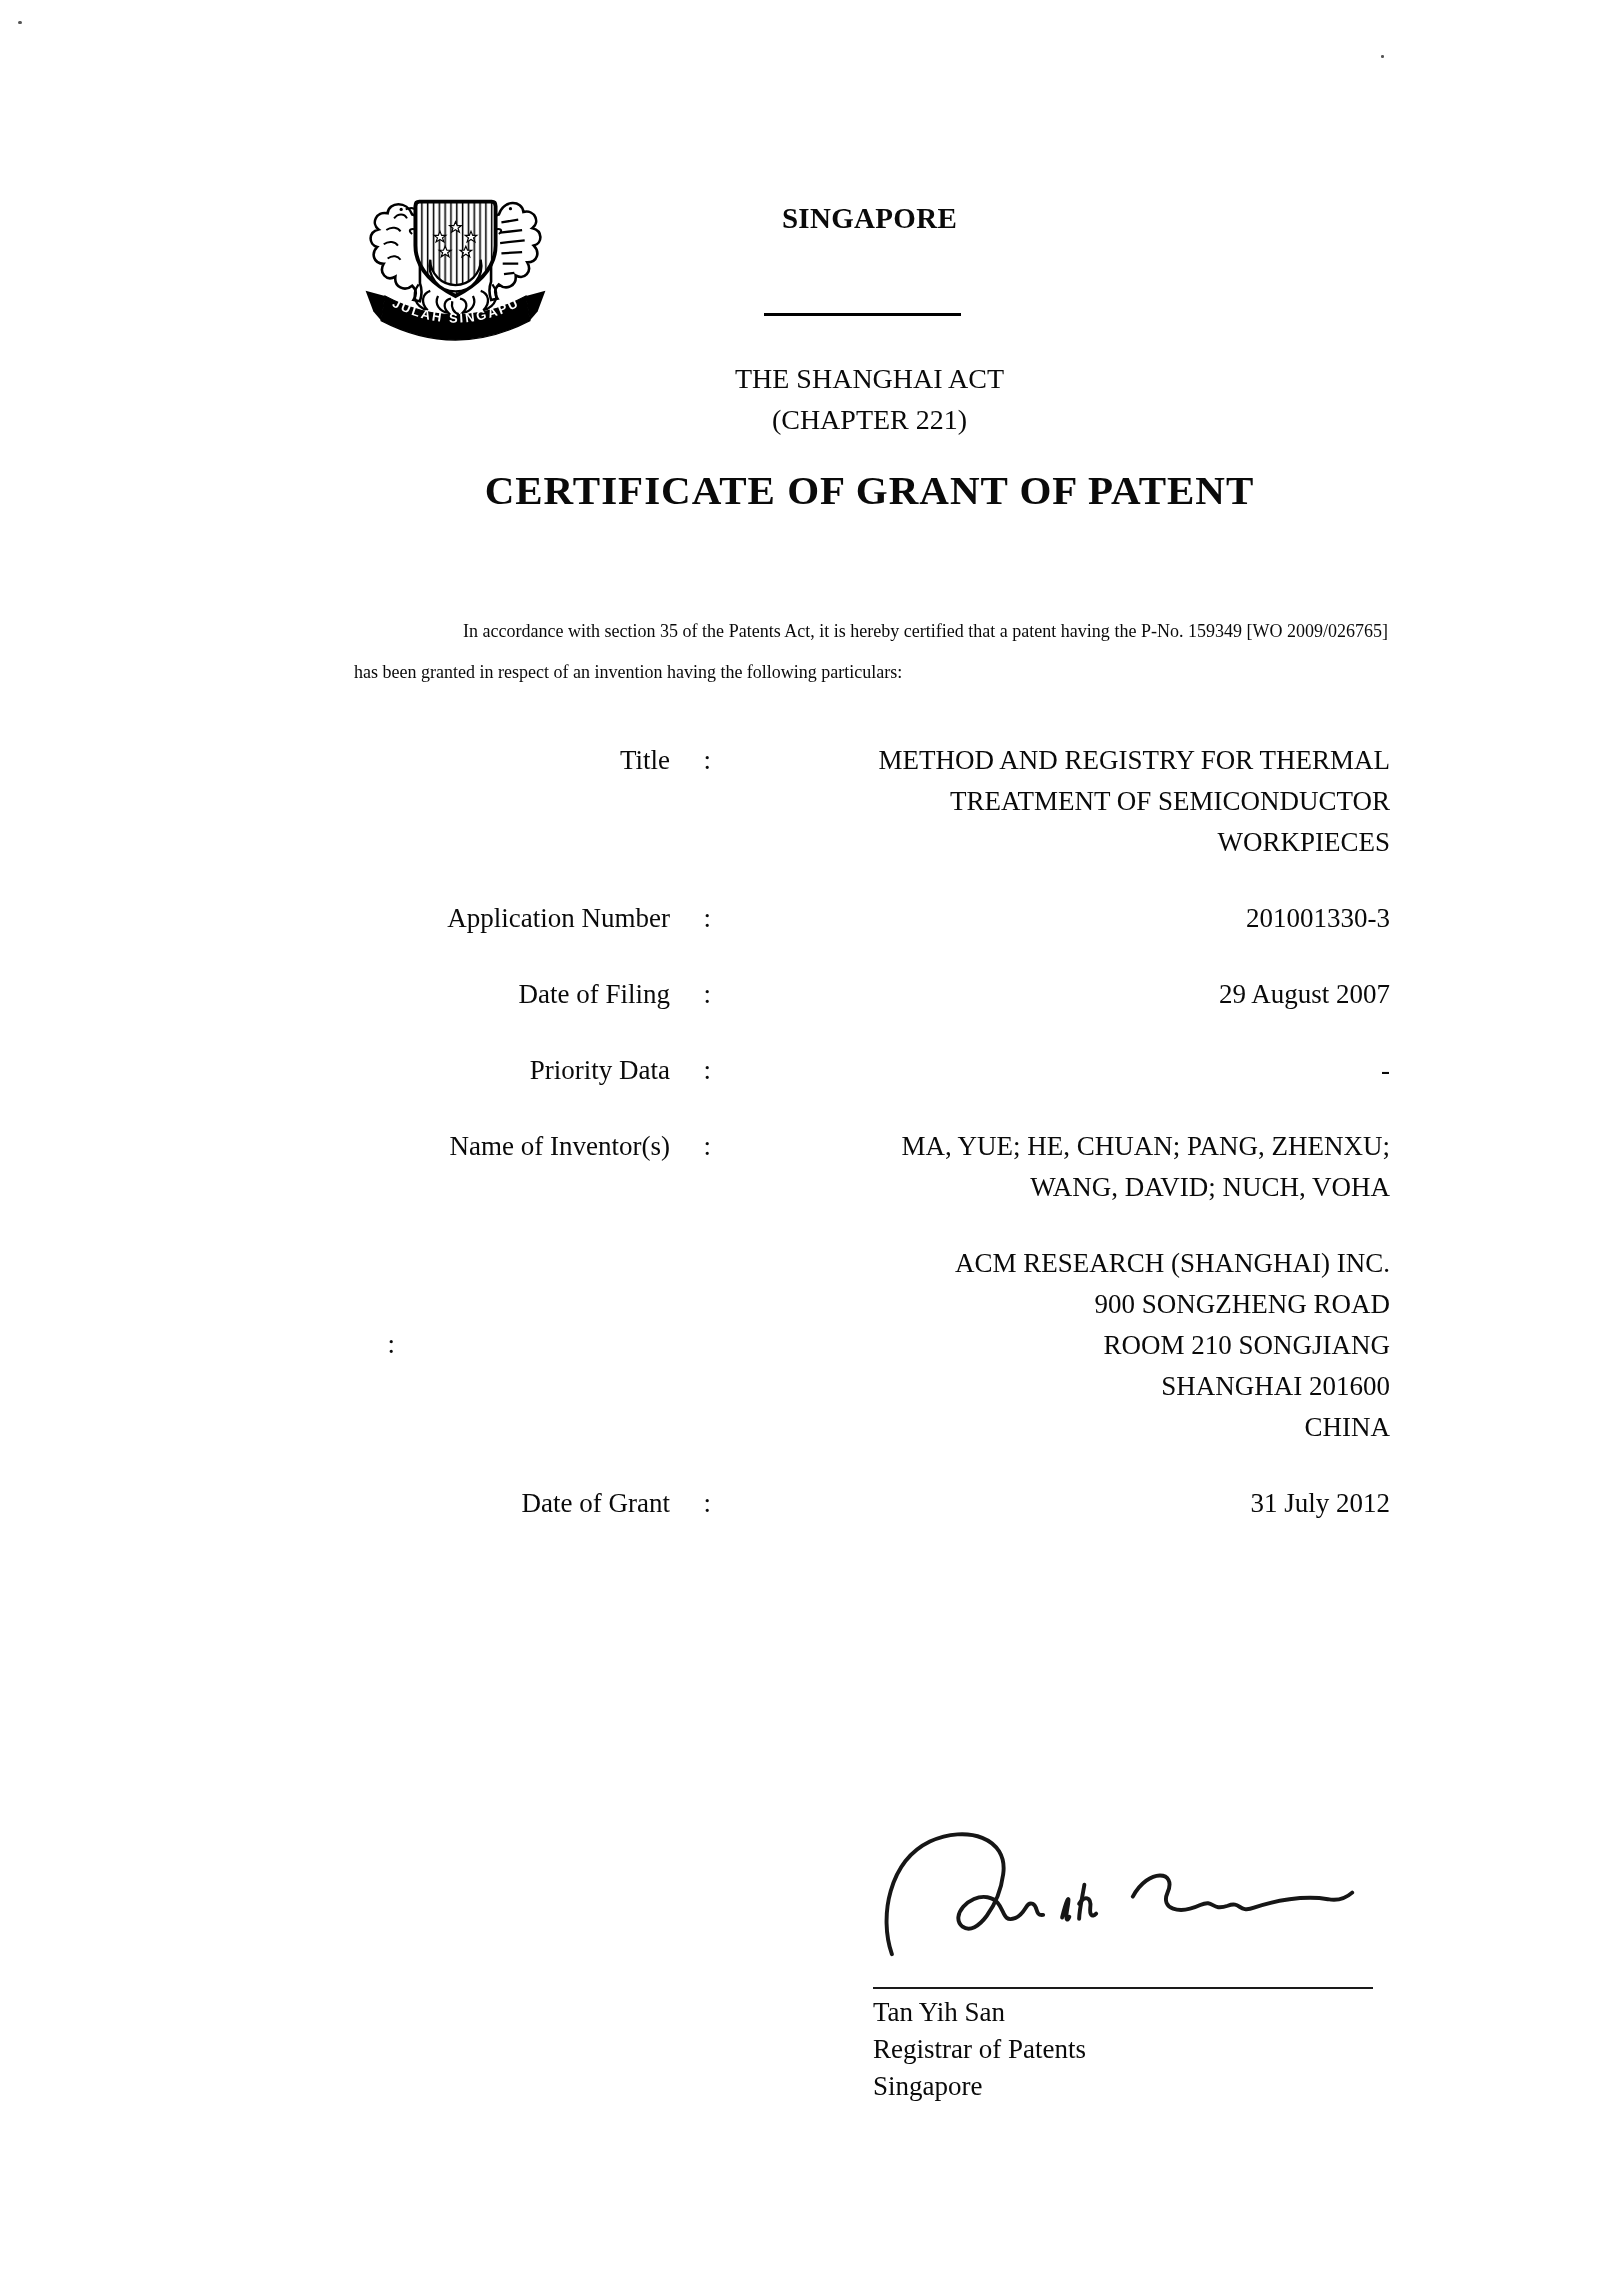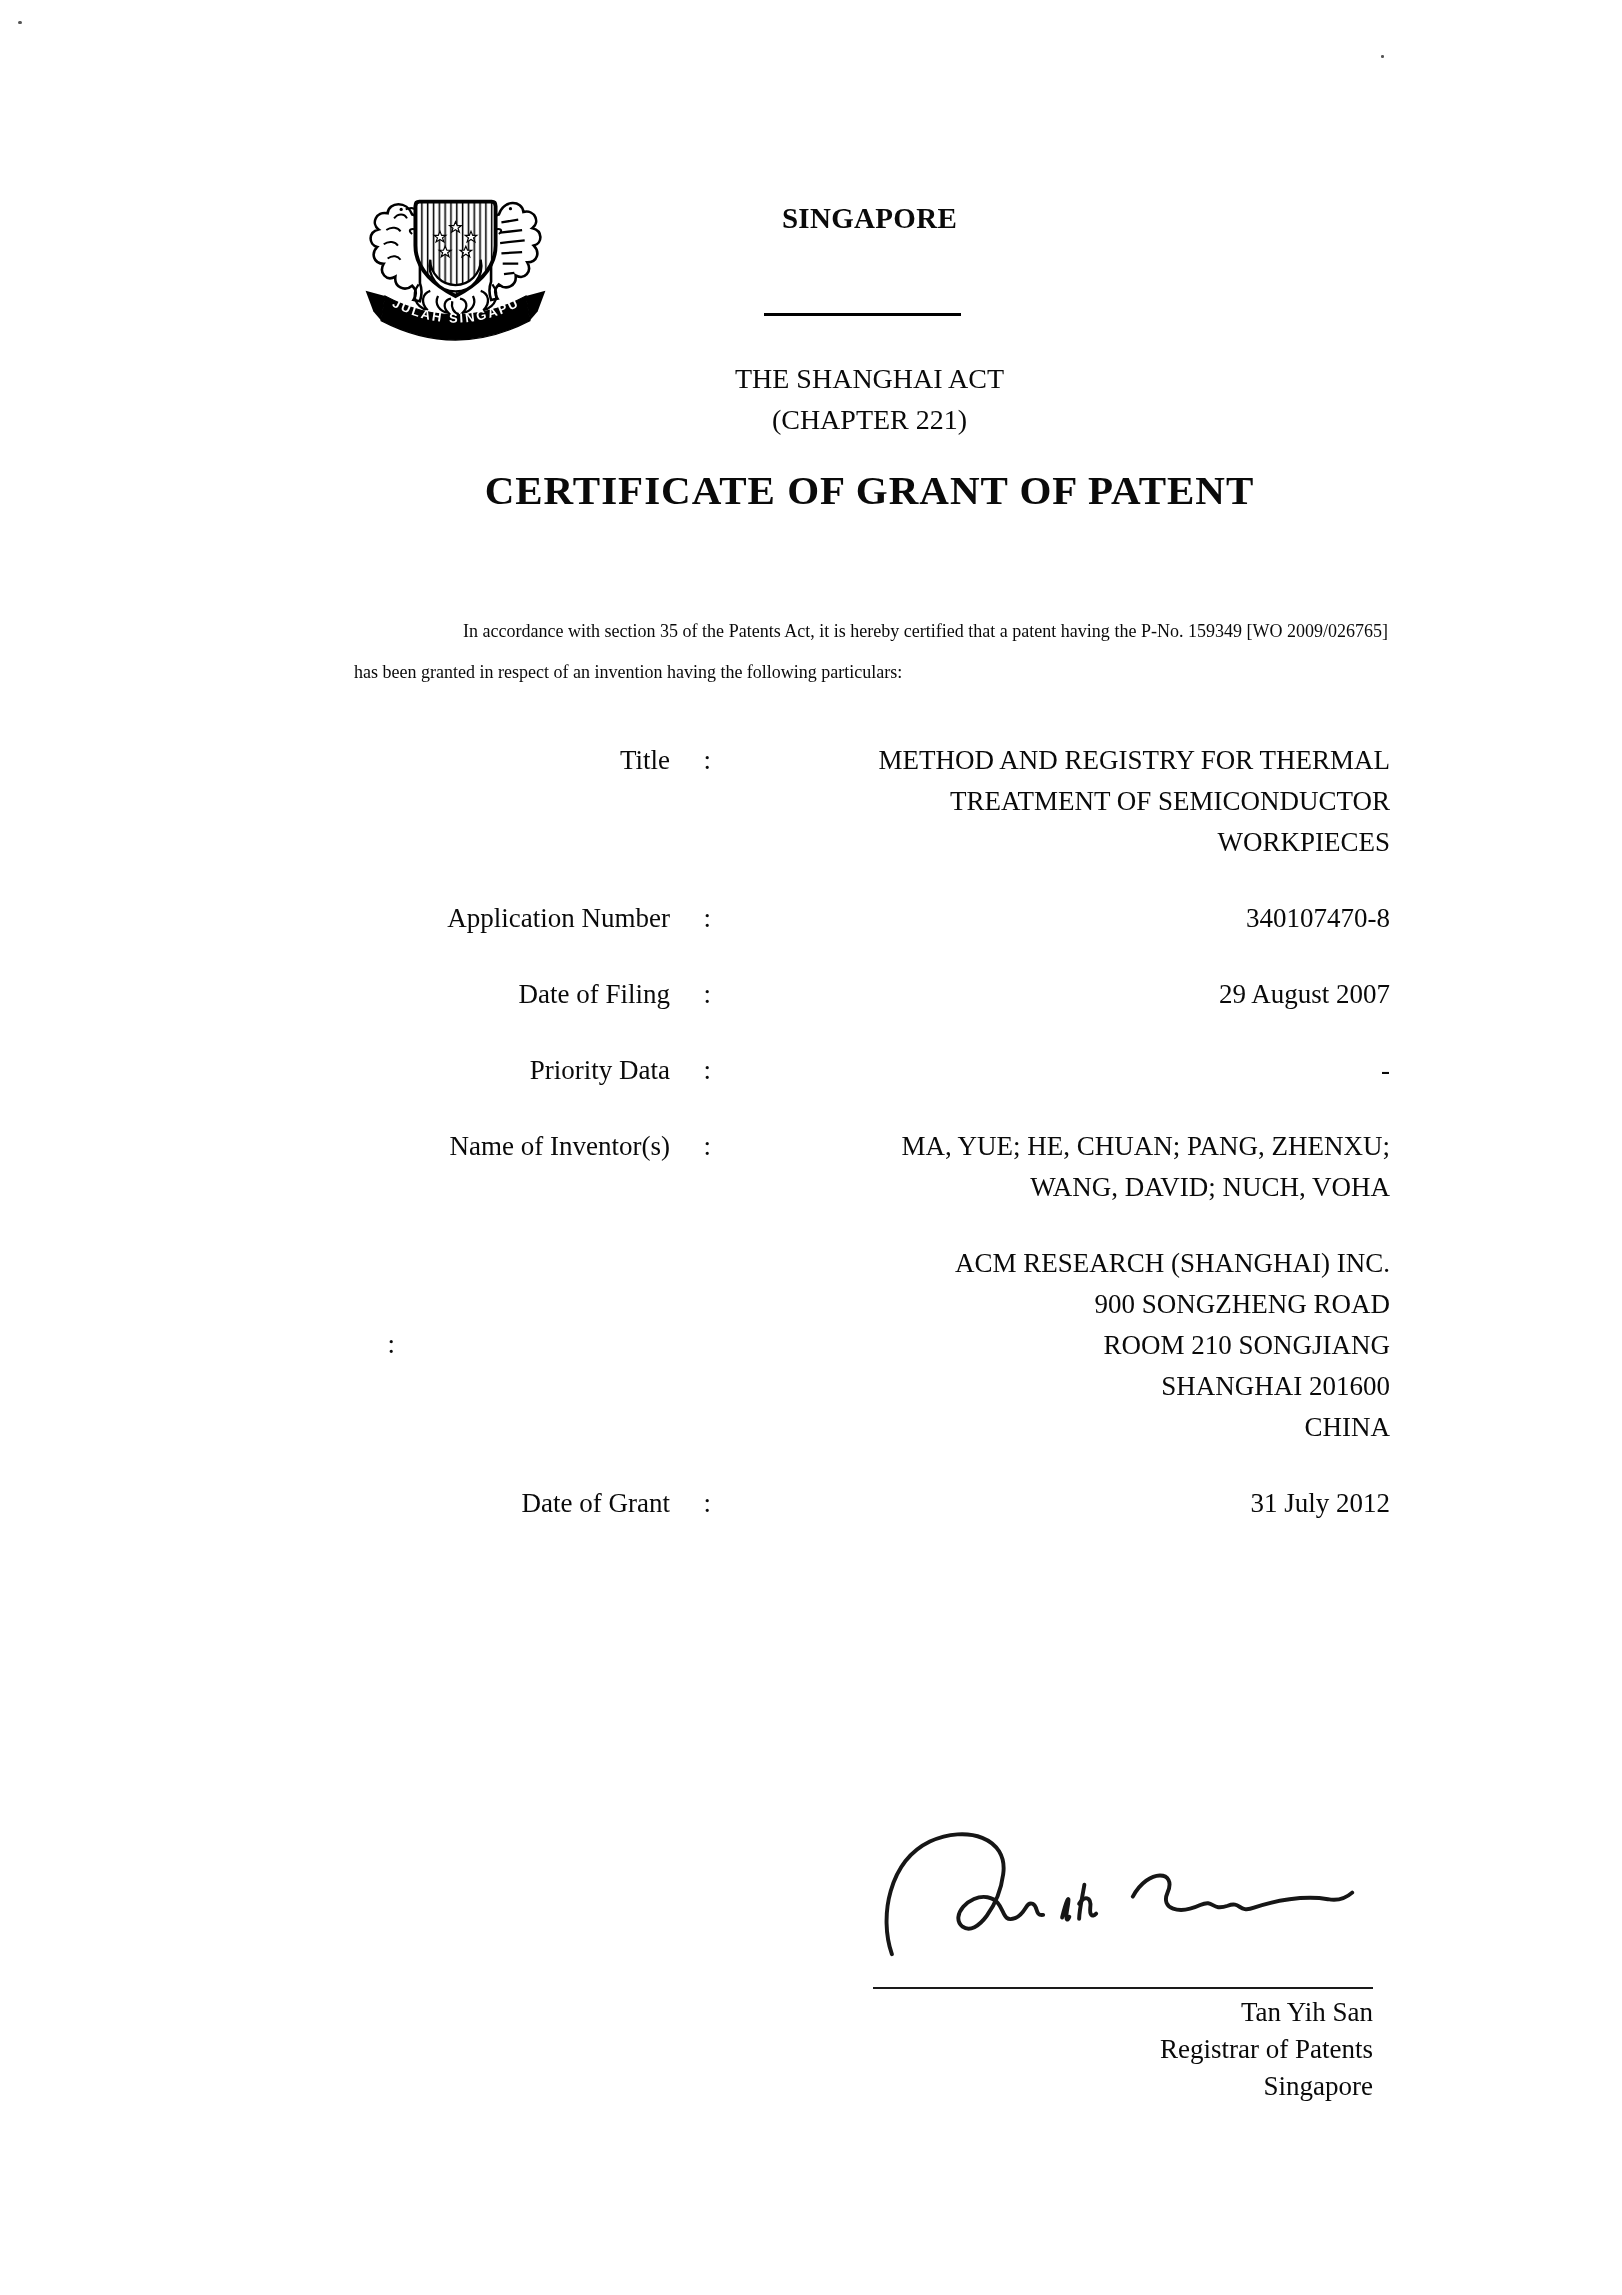--- a/index.html
+++ b/index.html
@@ -71,21 +71,21 @@
   .dated-line {
     position: absolute;
     left: 354px; top: 1561px; width: 1034px;
     text-align: center;
     font-size: 27px;
   }
   
   .sig-block {
     position: absolute;
     left: 873px; top: 1818px; width: 500px;
-    text-align: right;
+    text-align: left;
     font-size: 27px;
     line-height: 37px;
   }
   .sig-scribble { display: block; width: 500px; height: 165px; }
   .sig-line { border: none; border-top: 2px solid #1a1a1a; margin: 3.9px 0 5.3px 0; }
   .speck { position: absolute; background: #555; border-radius: 50%; }
 </style>
 </head>
 <body>
 
@@ -177,21 +177,21 @@
       <div class="field-label">Title</div>
       <div class="field-colon">:</div>
       <div class="field-value">METHOD AND REGISTRY FOR THERMAL
 TREATMENT OF SEMICONDUCTOR
 WORKPIECES</div>
     </div>
 
     <div class="field-row">
       <div class="field-label">Application Number</div>
       <div class="field-colon">:</div>
-      <div class="field-value">340107470-8</div>
+      <div class="field-value">201001330-3</div>
     </div>
 
     <div class="field-row">
       <div class="field-label">Date of Filing</div>
       <div class="field-colon">:</div>
       <div class="field-value">29 August 2007</div>
     </div>
 
     <div class="field-row">
       <div class="field-label">Priority Data</div>

